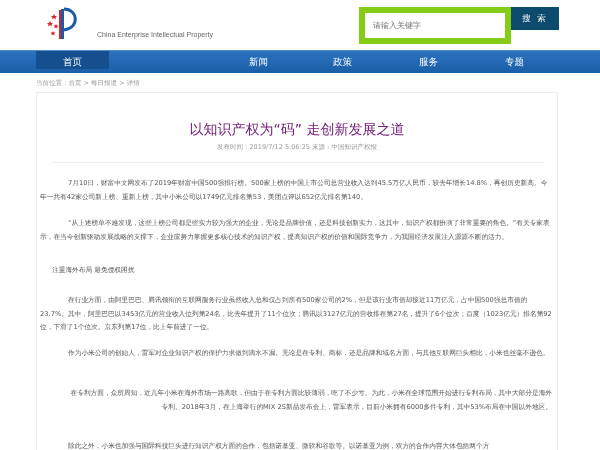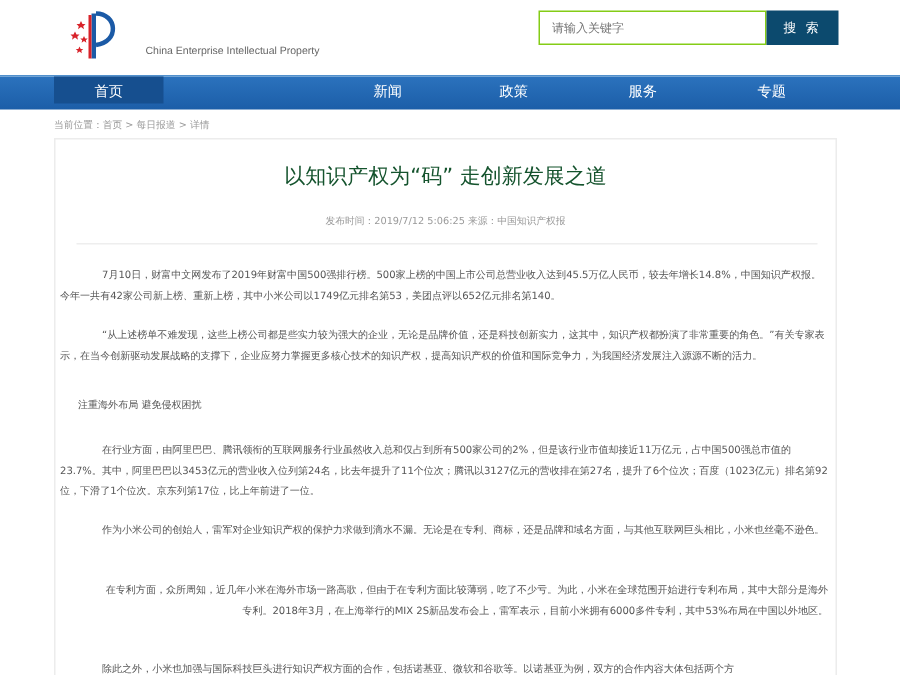--- a/index.html
+++ b/index.html
@@ -2,28 +2,28 @@
 <html><head>
 <meta charset="utf-8">
 <style>
   * { margin:0; padding:0; box-sizing:border-box; }
   html, body { width:600px; height:450px; overflow:hidden; background:#fff; font-family:"DejaVu Sans","Liberation Sans",sans-serif; }
   .header { position:relative; height:48px; background:#fff; }
   .logo { position:absolute; left:44px; top:6px; width:200px; height:34px; }
   .logo-mark { position:absolute; left:0; top:0; width:44px; height:34px; }
   .logo-cn { position:absolute; left:53px; top:5px; font-size:15px; font-weight:bold; color:#1b5aa6; letter-spacing:0.5px; white-space:nowrap; }
   .logo-en { position:absolute; left:53px; top:25px; font-size:7px; color:#666; white-space:nowrap; font-family:"Liberation Sans",sans-serif; }
-  .search-box { position:absolute; left:359px; top:7px; width:152px; height:23px; border:1px solid #84cc16; background:#fff; font-size:8px; color:#888; padding:0 8px; line-height:21px; font-family:"DejaVu Sans",sans-serif; outline:none; }
+  .search-box { position:absolute; left:359px; top:7px; width:152px; height:37px; border:6px solid #84cc16; background:#fff; font-size:8px; color:#888; padding:0 8px; line-height:21px; font-family:"DejaVu Sans",sans-serif; outline:none; }
   .search-btn { position:absolute; left:511px; top:7px; width:48px; height:23px; background:#0c4a6e; color:#fff; font-size:8.5px; line-height:23px; text-align:center; letter-spacing:2px; border:none; }
   .nav { position:absolute; left:0; top:50px; width:600px; height:23px; background:linear-gradient(#2b72bd,#1c5ea8); border-top:1px solid #5190cc; }
   .nav-item { position:absolute; top:0; height:18px; width:73px; text-align:center; line-height:22px; font-size:9.5px; color:#fff; }
   .nav-item.active { background:#164f8f; }
   .breadcrumb { position:absolute; left:36px; top:79px; font-size:6.5px; color:#999; white-space:nowrap; }
   .panel { position:absolute; left:36px; top:92px; width:522px; height:370px; border:1px solid #ececec; border-bottom:none; }
-  .title { position:absolute; left:0; top:16px; width:100%; text-align:center; font-size:14px; color:#14532d; white-space:nowrap; }
+  .title { position:absolute; left:0; top:28px; width:100%; text-align:center; font-size:14px; color:#701a75; white-space:nowrap; }
   .meta { position:absolute; left:0; top:50px; width:100%; text-align:center; font-size:6.5px; color:#999; white-space:nowrap; }
   .divider { position:absolute; left:14px; top:69px; width:494px; height:1px; background:#eee; }
   .para { position:absolute; left:3px; width:512px; font-size:6.7px; color:#555; line-height:13.5px; }
   .para.indent { text-indent:28px; }
   .subhead { position:absolute; left:15px; font-size:6.7px; color:#555; }
 </style>
 </head>
 <body>
 
 <div class="header">
@@ -52,20 +52,20 @@
   <div class="nav-item" style="left:478px;">专题</div>
 </div>
 
 <div class="breadcrumb">当前位置：首页 &gt; 每日报道 &gt; 详情</div>
 
 <div class="panel">
   <div class="title">以知识产权为“码”  走创新发展之道</div>
   <div class="meta">发布时间：2019/7/12 5:06:25 来源：中国知识产权报</div>
   <div class="divider"></div>
 
-  <p class="para indent" style="top:84px;">7月10日，财富中文网发布了2019年财富中国500强排行榜。500家上榜的中国上市公司总营业收入达到45.5万亿人民币，较去年增长14.8%，中国知识产权报。今年一共有42家公司新上榜、重新上榜，其中小米公司以1749亿元排名第53，美团点评以652亿元排名第140。</p>
+  <p class="para indent" style="top:84px;">7月10日，财富中文网发布了2019年财富中国500强排行榜。500家上榜的中国上市公司总营业收入达到45.5万亿人民币，较去年增长14.8%，再创历史新高。今年一共有42家公司新上榜、重新上榜，其中小米公司以1749亿元排名第53，美团点评以652亿元排名第140。</p>
   <p class="para indent" style="top:124px;">“从上述榜单不难发现，这些上榜公司都是些实力较为强大的企业，无论是品牌价值，还是科技创新实力，这其中，知识产权都扮演了非常重要的角色。”有关专家表示，在当今创新驱动发展战略的支撑下，企业应努力掌握更多核心技术的知识产权，提高知识产权的价值和国际竞争力，为我国经济发展注入源源不断的活力。</p>
   <div class="subhead" style="top:173px;">注重海外布局 避免侵权困扰</div>
   <p class="para indent" style="top:201px;">在行业方面，由阿里巴巴、腾讯领衔的互联网服务行业虽然收入总和仅占到所有500家公司的2%，但是该行业市值却接近11万亿元，占中国500强总市值的23.7%。其中，阿里巴巴以3453亿元的营业收入位列第24名，比去年提升了11个位次；腾讯以3127亿元的营收排在第27名，提升了6个位次；百度（1023亿元）排名第92位，下滑了1个位次。京东列第17位，比上年前进了一位。</p>
   <p class="para indent" style="top:254px;">作为小米公司的创始人，雷军对企业知识产权的保护力求做到滴水不漏。无论是在专利、商标，还是品牌和域名方面，与其他互联网巨头相比，小米也丝毫不逊色。</p>
   <p class="para indent" style="top:294px;text-align:right;">在专利方面，众所周知，近几年小米在海外市场一路高歌，但由于在专利方面比较薄弱，吃了不少亏。为此，小米在全球范围开始进行专利布局，其中大部分是海外专利。2018年3月，在上海举行的MIX 2S新品发布会上，雷军表示，目前小米拥有6000多件专利，其中53%布局在中国以外地区。</p>
   <p class="para indent" style="top:347px;">除此之外，小米也加强与国际科技巨头进行知识产权方面的合作，包括诺基亚、微软和谷歌等。以诺基亚为例，双方的合作内容大体包括两个方</p>
 </div>
 
 </body></html>

